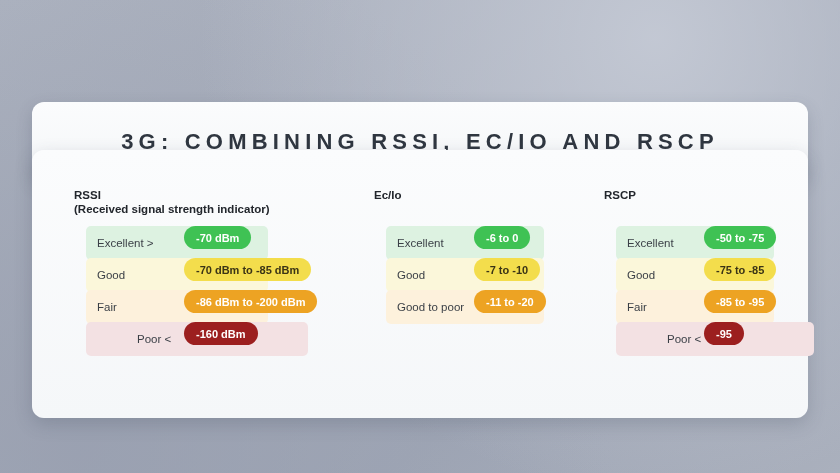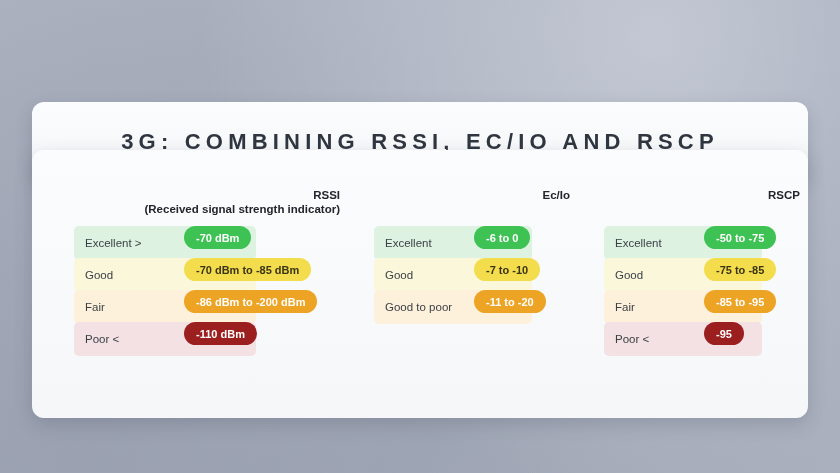--- a/index.html
+++ b/index.html
@@ -50,21 +50,20 @@
   
   .body-card {
     position: absolute;
     left: 32px;
     top: 150px;
     width: 776px;
     height: 268px;
     border-radius: 12px;
     background: linear-gradient(180deg, #fbfcfd 0%, #f5f7f9 100%);
     box-shadow: 0 6px 18px rgba(60,68,86,0.22);
-    text-align: right;
   }
 
   .columns {
     position: absolute;
     inset: 0;
   }
 
   .column {
     position: absolute;
     top: 38px;
@@ -86,21 +85,21 @@
   .col-ecio .rows, .col-rscp .rows { margin-top: 24px; }
 
   .row {
     position: relative;
     height: 23px;
     margin-bottom: 9px;
   }
 
   .track {
     position: absolute;
-    left: 0; top: 0;
+    left: 12px; top: 0;
     height: 34px;
     border-radius: 5px;
     display: flex;
     align-items: center;
   }
   .col-rssi .track { width: 182px; }
   .col-ecio .track { width: 158px; }
   .col-rscp .track { width: 158px; }
 
   .track-label {
@@ -125,21 +124,21 @@
     box-sizing: border-box;
   }
   .col-rssi .pill { left: 110px; }
   .col-ecio .pill { left: 100px; }
   .col-rscp .pill { left: 100px; }
 
   
   .t-excellent { background: #ddf2e1; }
   .t-good      { background: #fbf7da; }
   .t-fair      { background: #fdf1dc; }
-  .t-poor      { background: #f3e1e3; }
+  .t-poor      { background: #f3e1e3; padding-left: 40px; }
 
   
   .p-excellent { background: #3fc254; color: #ffffff; }
   .p-good      { background: #f3dd4c; color: #3a3416; }
   .p-fair      { background: #eda323; color: #ffffff; }
   .p-poor      { background: #9c1f1f; color: #ffffff; }
 </style>
 </head>
 <body>
 
@@ -173,21 +172,21 @@
           <div class="row">
             <div class="track t-fair">
               <span class="track-label">Fair</span>
             </div>
             <div class="pill p-fair">-86 dBm to -200 dBm</div>
           </div>
           <div class="row">
             <div class="track t-poor">
               <span class="track-label">Poor &lt;</span>
             </div>
-            <div class="pill p-poor">-110 dBm</div>
+            <div class="pill p-poor">-160 dBm</div>
           </div>
         </div>
       </div>
 
       <div class="column col-ecio">
         <div class="col-title">
           <span>Ec/Io</span>
         </div>
         <div class="rows">
           <div class="row">

